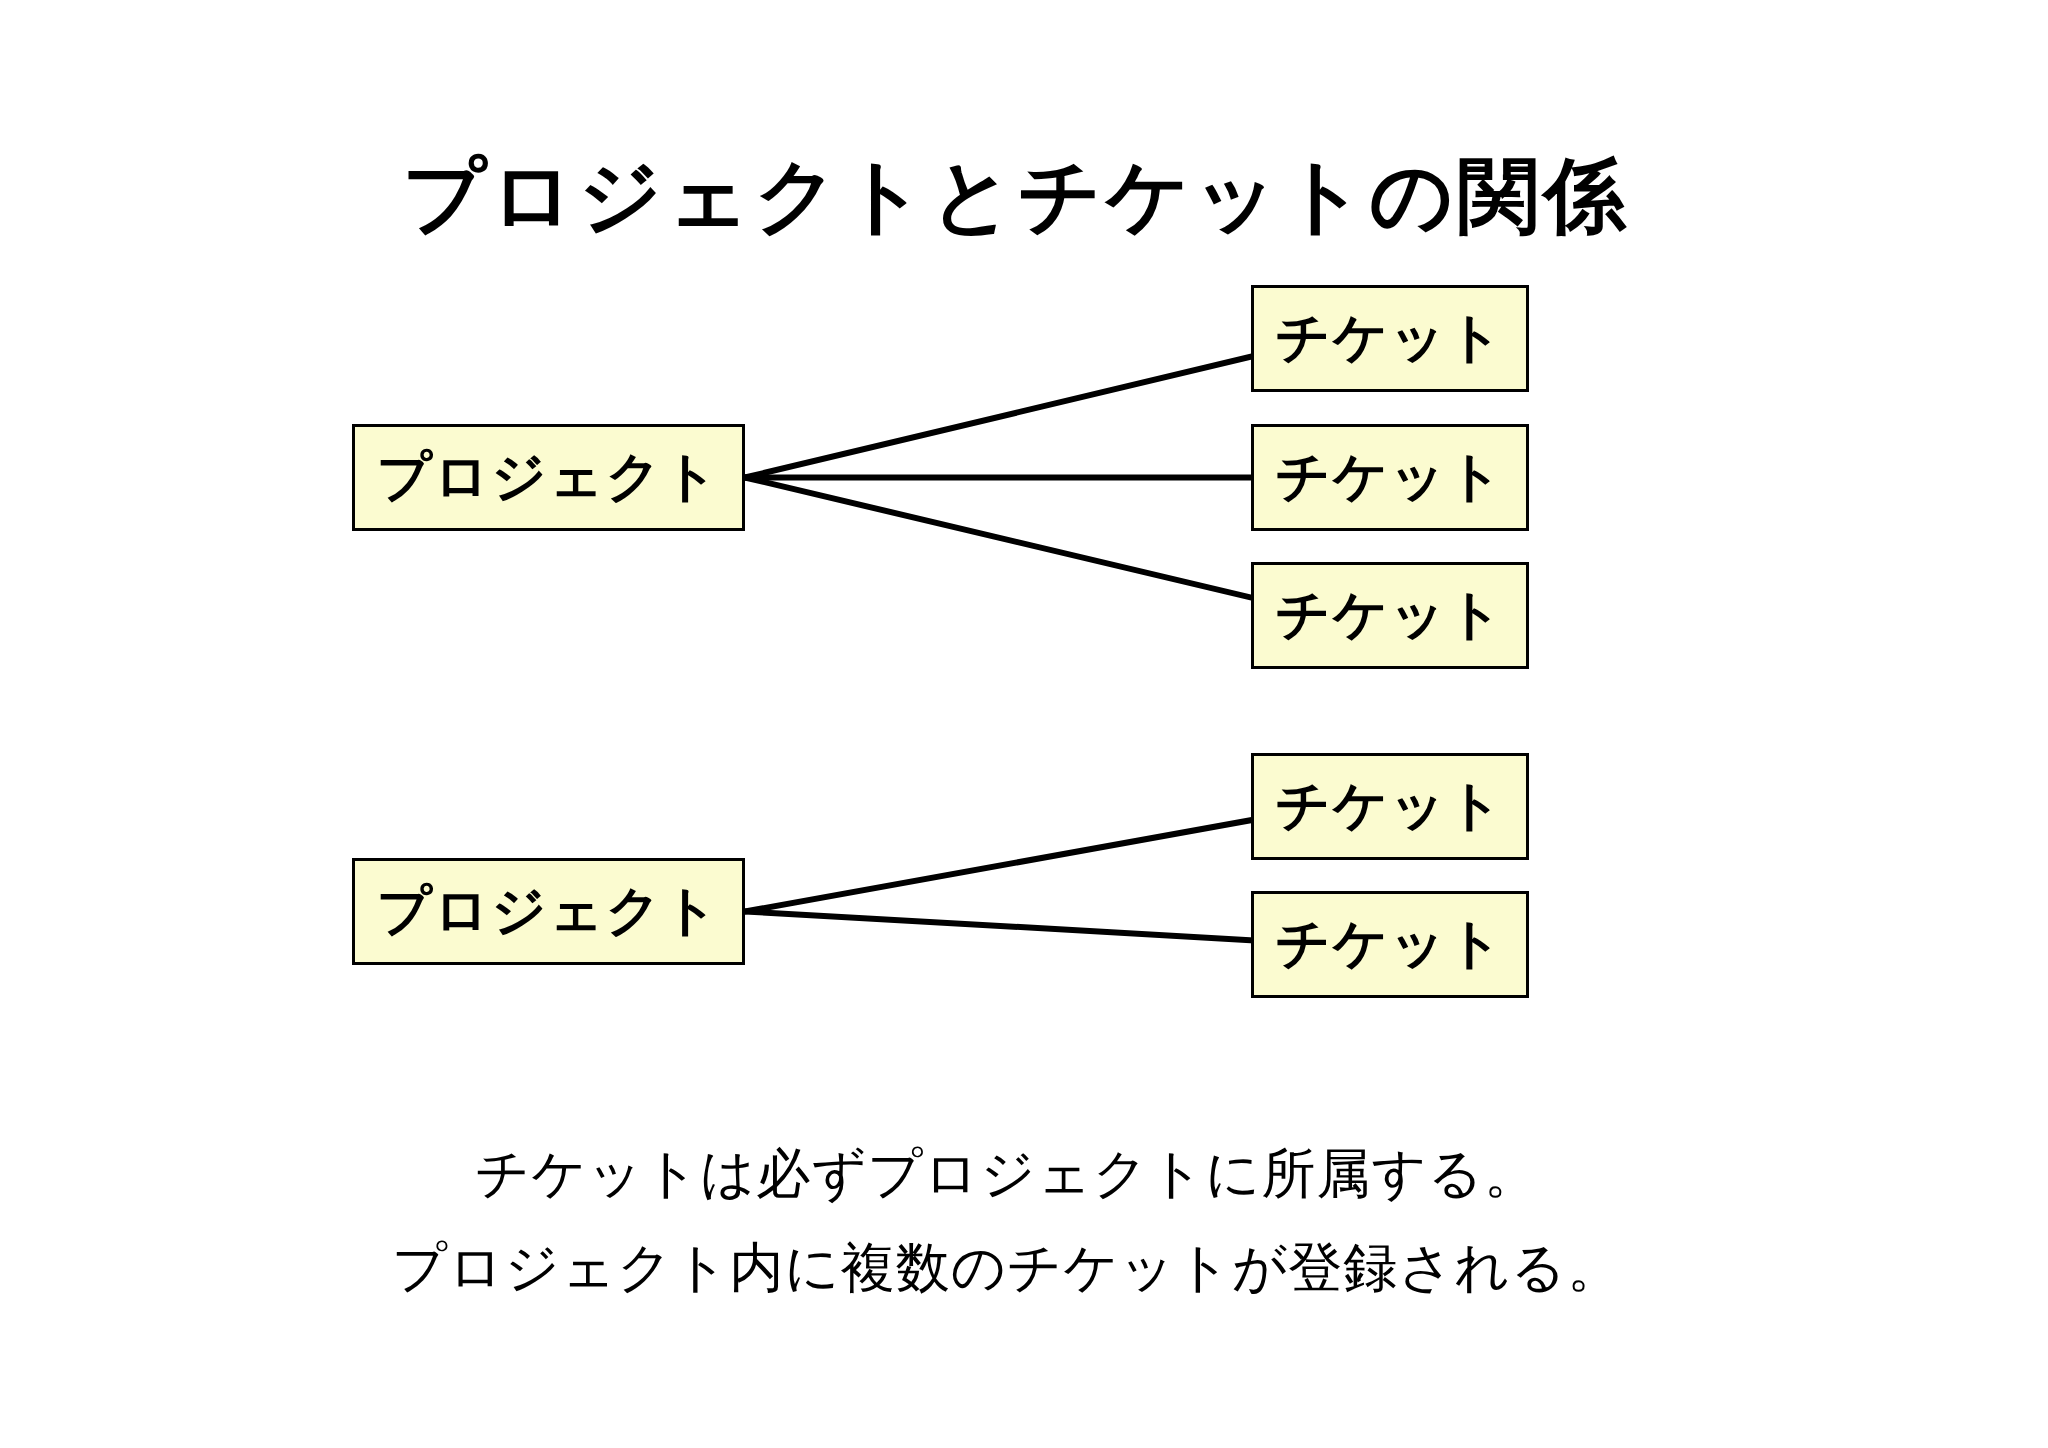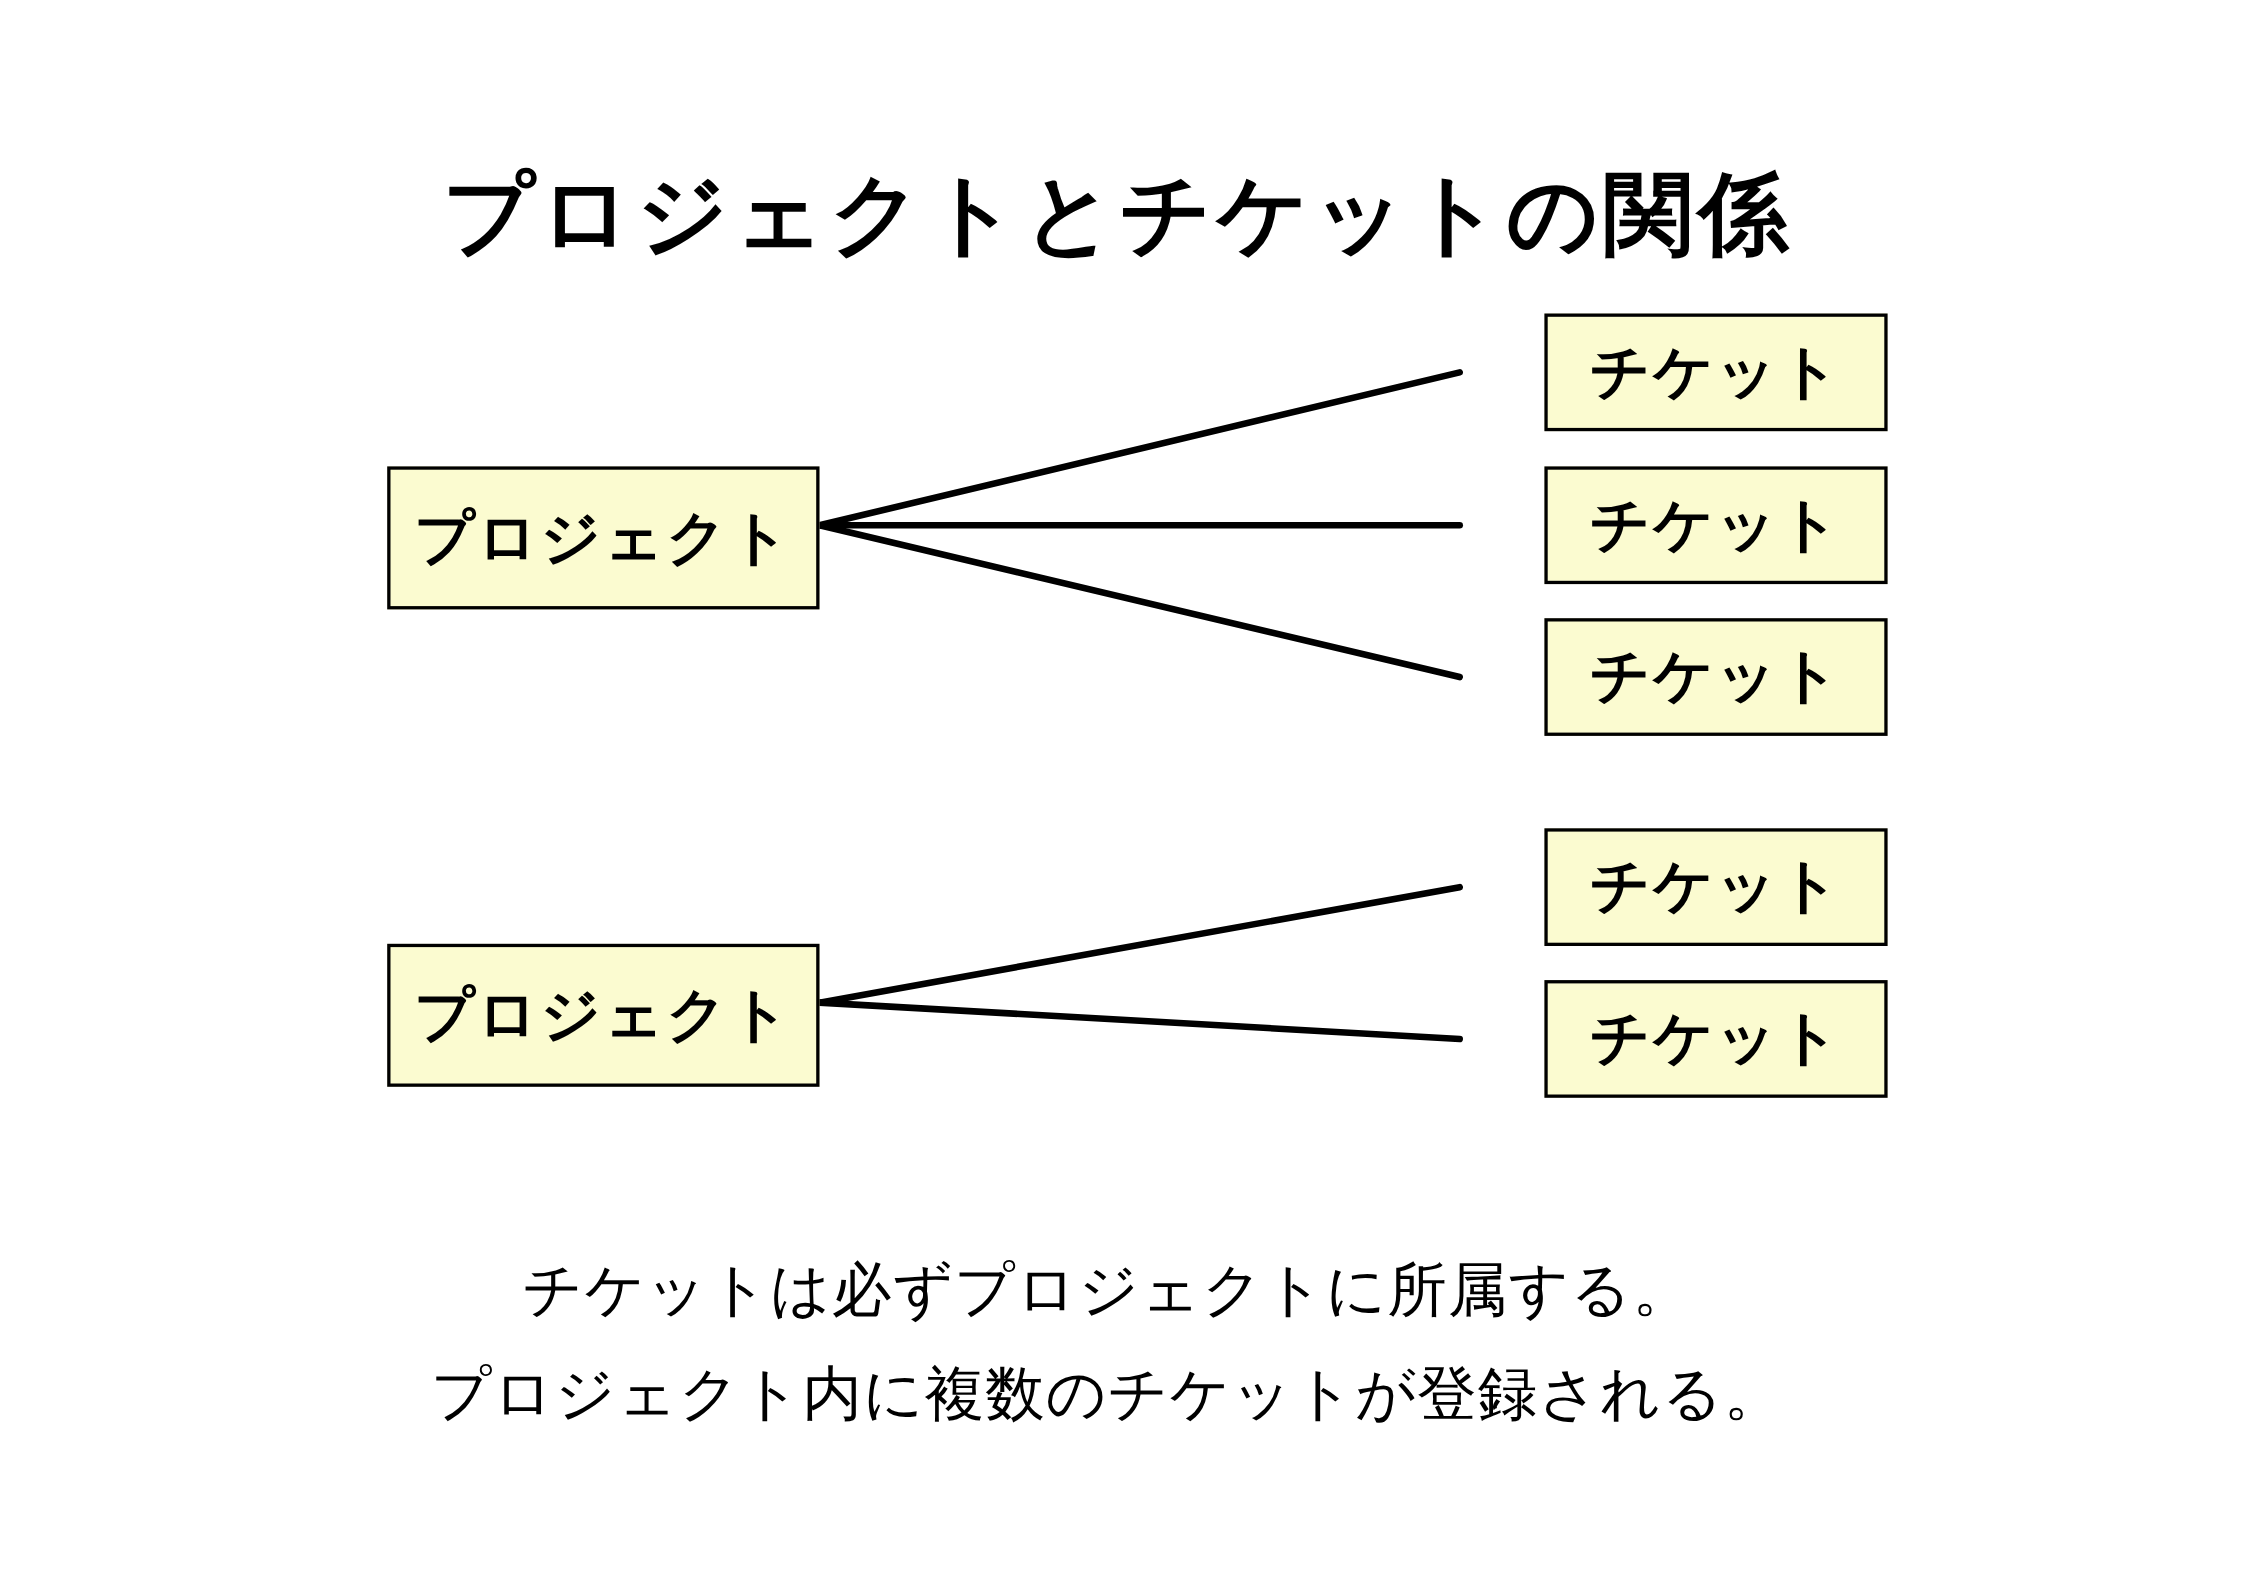--- a/index.html
+++ b/index.html
@@ -44,22 +44,22 @@
     background: var(--node-fill, #fbfbd0);
     border: 3px solid var(--node-border, #000000);
     display: flex;
     align-items: center;
     justify-content: center;
     font-size: 54px;
     font-weight: bold;
     letter-spacing: 2px;
     white-space: nowrap;
   }
-  .node.project { left: 352px; width: 393px; height: 130px; }
-  .node.ticket  { left: 1404px; width: 312px; height: 107px; }
+  .node.project { left: 352px; width: 393px; height: 107px; }
+  .node.ticket  { left: 1251px; width: 278px; height: 107px; }
   #node-project-1 { top: 424px; }
   #node-project-2 { top: 858px; }
   #node-ticket-1 { top: 285px; }
   #node-ticket-2 { top: 424px; }
   #node-ticket-3 { top: 562px; }
   #node-ticket-4 { top: 753px; }
   #node-ticket-5 { top: 891px; }
   .caption {
     position: absolute;
     top: 1126px;

